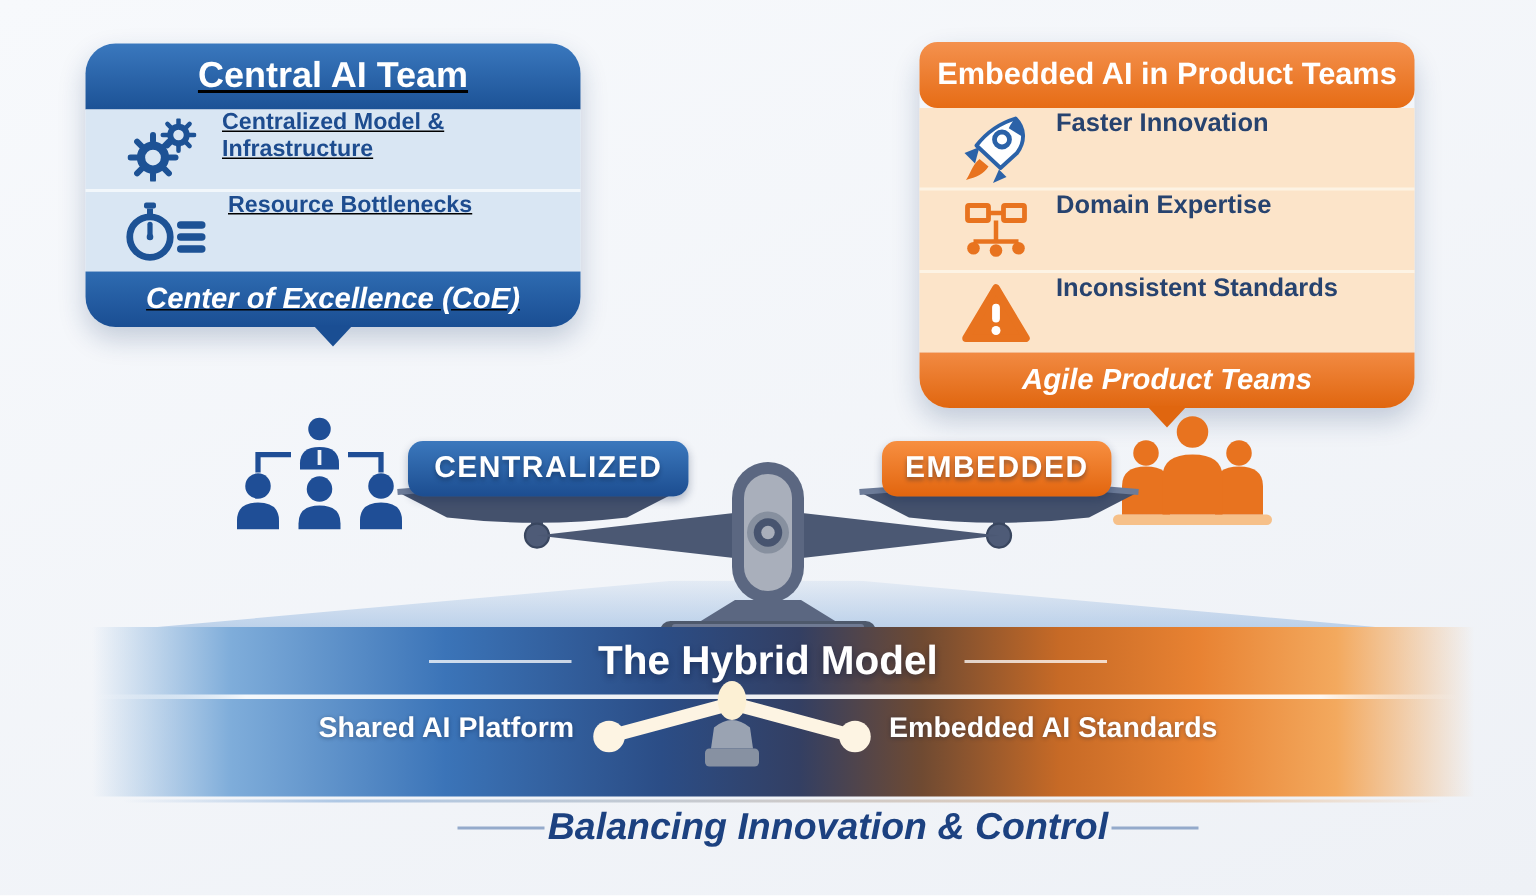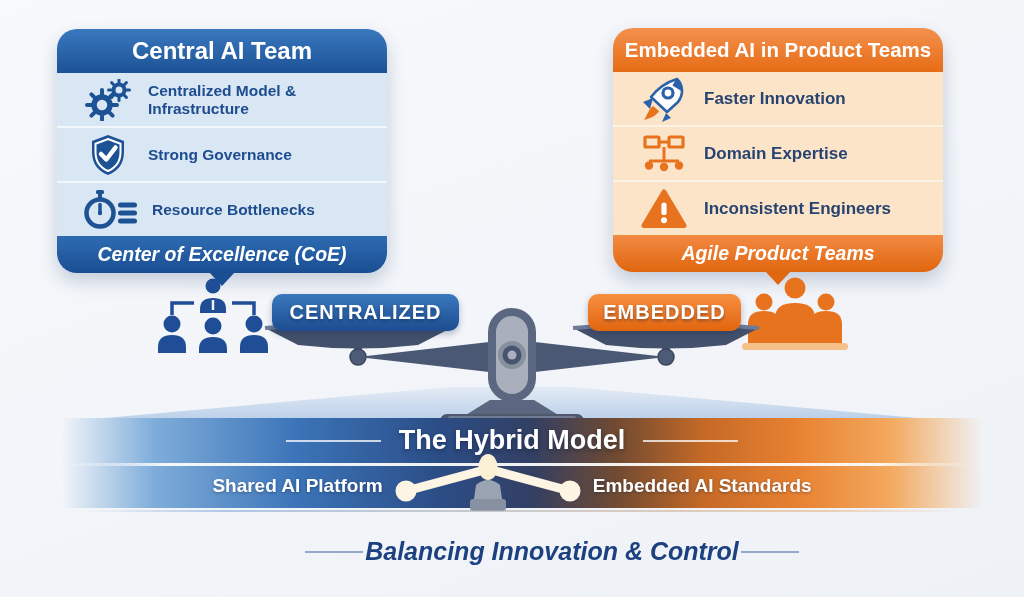--- a/index.html
+++ b/index.html
@@ -2,29 +2,29 @@
 <html><head>
 <meta charset="utf-8">
 <style>
   html,body{margin:0;padding:0;}
   .canvas{position:relative;width:1024px;height:597px;overflow:hidden;
     background:linear-gradient(160deg,#f7f9fc 0%,#eef1f6 100%);
     font-family:"Liberation Sans",sans-serif;}
 
   
   .card{position:absolute;width:330px;border-radius:20px;box-shadow:0 8px 18px rgba(25,55,105,.22);}
-  .card-blue{left:57px;top:29px;}
+  .card-blue{left:57px;top:29px;text-decoration:underline;}
   .card-orange{left:613px;top:28px;}
   .card-header{height:44px;display:flex;align-items:center;justify-content:center;
     color:#fff;font-weight:bold;border-radius:20px 20px 0 0;}
   .card-blue .card-header{background:linear-gradient(180deg,#3a78be 0%,#1c5296 100%);font-size:24px;}
-  .card-orange .card-header{background:linear-gradient(180deg,#f4914e,#e66c15);font-size:20.5px;}
+  .card-orange .card-header{background:linear-gradient(180deg,#f4914e,#e66c15);font-size:20.5px;border-radius:12px;}
   .card-body{background:#d9e6f3;}
   .card-orange .card-body{background:#fce4c9;}
-  .row{height:53px;display:flex;align-items:center;gap:13px;padding:0 10px 0 24px;}
+  .row{height:53px;display:flex;gap:13px;padding:0 10px 0 24px;}
   .card-blue .row + .row{border-top:2px solid #f2f7fb;}
   .card-orange .row + .row{border-top:2px solid #fdf3e4;}
   .icn{flex:0 0 54px;display:flex;justify-content:center;align-items:center;}
   .lbl{font-weight:bold;}
   .card-blue .lbl{color:#1d4c8f;font-size:15.5px;}
   .card-orange .lbl{color:#27436f;font-size:17px;}
   .card-footer{height:37px;display:flex;align-items:center;justify-content:center;
     color:#fff;font-weight:bold;font-style:italic;border-radius:0 0 20px 20px;font-size:19.5px;}
   .card-blue .card-footer{background:linear-gradient(180deg,#2e6bb1,#1a4e93);}
   .card-orange .card-footer{background:linear-gradient(180deg,#f28a42,#e0660f);}
@@ -41,21 +41,21 @@
     clip-path:polygon(42.5% 0,57.5% 0,100% 100%,0 100%);}
   .scale-svg{position:absolute;left:252px;top:286px;z-index:2;}
   .pan-tab{position:absolute;top:294px;height:37px;z-index:4;border-radius:10px;
     display:flex;align-items:center;justify-content:center;color:#fff;font-weight:bold;
     font-size:20px;letter-spacing:1px;text-shadow:0 2px 3px rgba(10,30,60,.4);
     box-shadow:0 3px 6px rgba(20,40,80,.3);}
   .pan-tab.blue{left:272px;width:187px;background:linear-gradient(180deg,#3b78bd,#1c4d90);}
   .pan-tab.orange{left:588px;width:153px;background:linear-gradient(180deg,#f78f41,#e2650e);}
 
   
-  .band{position:absolute;left:0;top:418px;width:1024px;height:90px;z-index:3;
+  .band{position:absolute;left:0;top:418px;width:1024px;height:113px;z-index:3;
     background:linear-gradient(90deg,rgba(243,246,250,0) 6%,#7fadda 15%,#3b74b8 29%,
       #2b4d86 43%,#333f63 52%,#6f4a32 60%,#c76a26 69%,#e88232 78%,#f3a95e 87%,
       rgba(243,246,250,0) 96%);}
   .band::after{content:'';position:absolute;left:0;right:0;bottom:-4px;height:2px;
     background:linear-gradient(90deg,rgba(130,170,215,0) 8%,rgba(130,170,215,.6) 22%,
       rgba(230,180,130,.6) 80%,rgba(230,180,130,0) 94%);}
   .band-top{height:45px;display:flex;align-items:center;justify-content:center;gap:18px;}
   .band-title{color:#fff;font-weight:bold;font-size:27px;text-shadow:0 2px 4px rgba(10,25,55,.45);}
   .hline{width:95px;height:2px;background:rgba(255,255,255,.75);}
   .band-sep{height:3px;
@@ -104,30 +104,20 @@
               <line x1="34" y1="18.5" x2="34" y2="21.5"></line>
                 <line x1="39.3" y1="16.3" x2="41.4" y2="18.4"></line>
             </g>
             <circle cx="34" cy="11" r="5.5" fill="none" stroke="#1d5295" stroke-width="4"></circle>
           </svg>
         </span>
         <span class="lbl">Centralized Model &amp; Infrastructure</span>
       </div>
       <div class="row">
         <span class="icn">
-          <svg width="40" height="44" viewBox="0 0 40 44">
-            <path d="M20 2 L36 8 V19 C36 31 29.5 38.5 20 42 C10.5 38.5 4 31 4 19 V8 Z" fill="#1d5295"></path>
-            <path d="M20 6 L32.5 10.8 V19 C32.5 28.6 27.5 34.8 20 38 C12.5 34.8 7.5 28.6 7.5 19 V10.8 Z" fill="none" stroke="#fff" stroke-width="2"></path>
-            <path d="M13 21 L18.3 26.5 L27.5 14.5" fill="none" stroke="#fff" stroke-width="4.5" stroke-linecap="round" stroke-linejoin="round"></path>
-          </svg>
-        </span>
-        <span class="lbl">Strong Governance</span>
-      </div>
-      <div class="row">
-        <span class="icn">
           <svg width="58" height="42" viewBox="0 0 58 42">
             <rect x="15" y="1" width="8" height="4" rx="1.5" fill="#1d5295"></rect>
             <rect x="17" y="5" width="4" height="4" fill="#1d5295"></rect>
             <circle cx="19" cy="24" r="13.5" fill="none" stroke="#1d5295" stroke-width="4.5"></circle>
             <line x1="19" y1="24" x2="19" y2="15.5" stroke="#1d5295" stroke-width="3.5" stroke-linecap="round"></line>
             <circle cx="19" cy="24" r="2.2" fill="#1d5295"></circle>
             <rect x="37" y="13.5" width="19" height="5" rx="2.5" fill="#1d5295"></rect>
             <rect x="37" y="21.5" width="19" height="5" rx="2.5" fill="#1d5295"></rect>
             <rect x="37" y="29.5" width="19" height="5" rx="2.5" fill="#1d5295"></rect>
           </svg>
@@ -171,21 +161,21 @@
         <span class="lbl">Domain Expertise</span>
       </div>
       <div class="row">
         <span class="icn">
           <svg width="46" height="42" viewBox="0 0 46 42">
             <path d="M23 4 L43 37.5 H3 Z" fill="#e8731f" stroke="#e8731f" stroke-width="5" stroke-linejoin="round"></path>
             <rect x="20.4" y="14.5" width="5.2" height="12.5" rx="2.6" fill="#fff"></rect>
             <circle cx="23" cy="32.3" r="3" fill="#fff"></circle>
           </svg>
         </span>
-        <span class="lbl">Inconsistent Engineers</span>
+        <span class="lbl">Inconsistent Standards</span>
       </div>
     </div>
     <div class="card-footer">Agile Product Teams</div>
     <div class="tail"></div>
   </div>
 
   <svg class="people-blue" width="126" height="76" viewBox="0 0 126 76">
     <g fill="#1f4e96">
       <path d="M44,26 H22 V38 M82,26 H104 V38" fill="none" stroke="#1f4e96" stroke-width="3.5"></path>
       <circle cx="63" cy="9" r="7.5"></circle>

